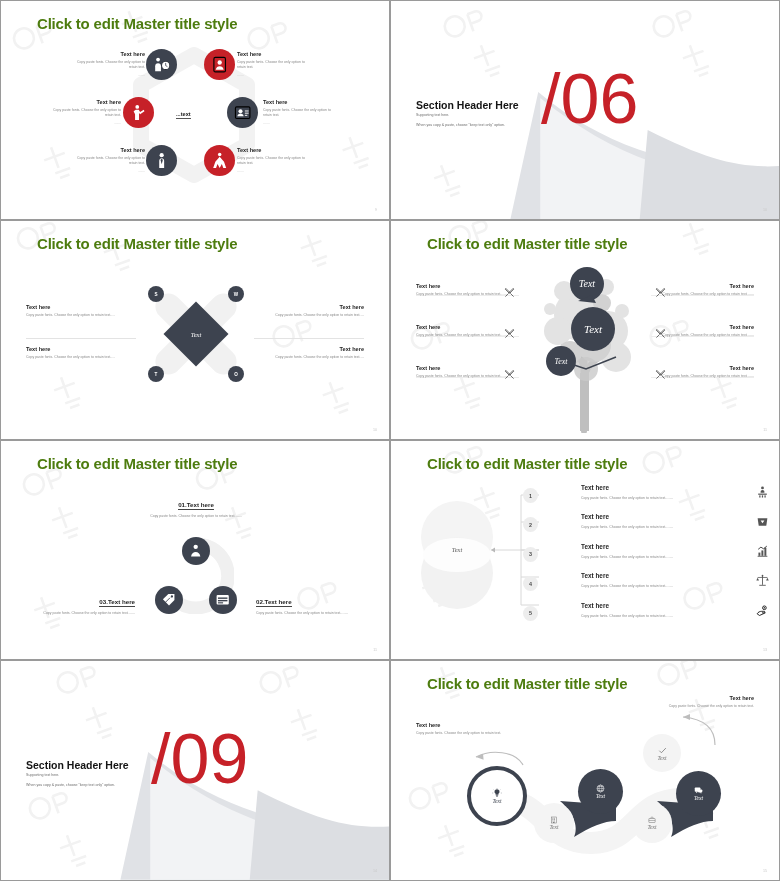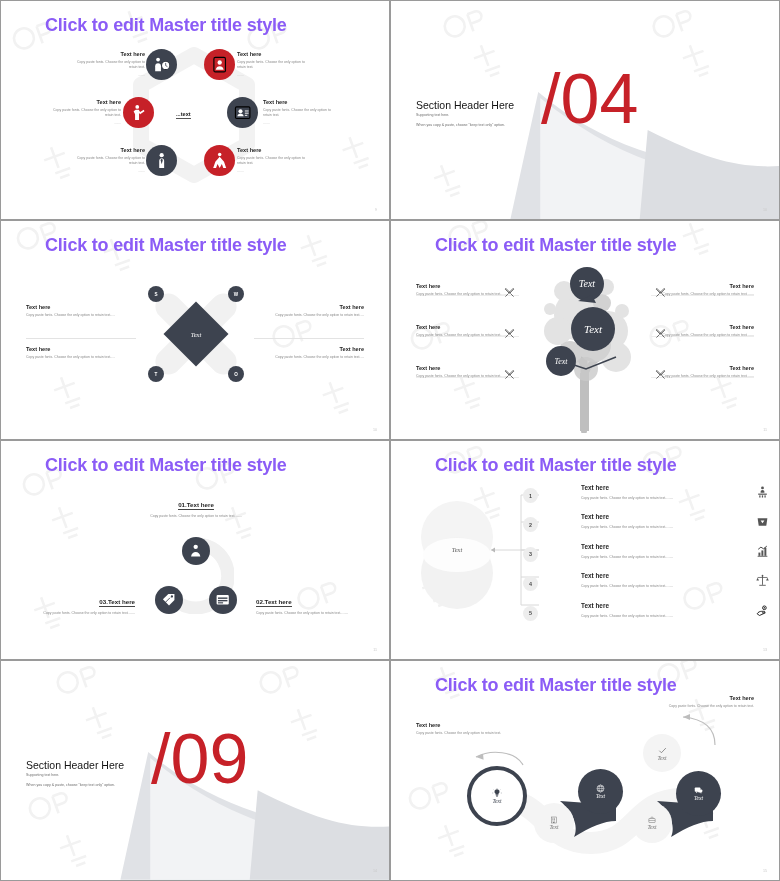--- a/index.html
+++ b/index.html
@@ -12,22 +12,22 @@
         background:#9a9a9a;gap:0;box-sizing:border-box;}
 
   .slide{position:relative;background:#fff;overflow:hidden;
          border:1px solid #9a9a9a;box-sizing:border-box;}
 
   
   .wm{position:absolute;inset:0;pointer-events:none;z-index:0;opacity:1;}
   .wm svg{width:100%;height:100%;display:block;}
 
   
-  .title{position:absolute;left:44px;top:14px;font-size:18px;font-weight:bold;
-         color:#8b5cf6;letter-spacing:-.2px;z-index:4;}
+  .title{position:absolute;left:36px;top:14px;font-size:15px;font-weight:bold;
+         color:#4d7c0f;letter-spacing:-.2px;z-index:4;}
   .pg{position:absolute;right:12px;bottom:7px;font-size:3.6px;color:#c9c9c9;z-index:4;}
 
   .h{font-size:5.6px;font-weight:bold;color:#1f1f1f;line-height:1.1;}
   .b{font-size:3.5px;color:#8a8a8a;line-height:1.5;}
 
   
   .s1ring{position:absolute;left:118px;top:44px;width:150px;height:140px;z-index:1;}
   .cbub{position:absolute;border-radius:50%;display:flex;align-items:center;
         justify-content:center;z-index:3;}
   .cbub.dk{background:#3d434f;}
@@ -35,21 +35,21 @@
   .cbub svg{width:56%;height:56%;fill:#fff;}
   .s1cen{position:absolute;z-index:3;font-size:5.6px;font-weight:bold;color:#222;
          border-bottom:1px solid #555;padding-bottom:1px;}
   .s1tx{position:absolute;z-index:3;width:76px;}
   .s1tx .h{margin-bottom:3px;}
   .s1tx .dash{display:block;margin-top:2px;color:#cfcfcf;font-size:3.4px;}
 
   
   .sh-num{position:absolute;font-family:"Liberation Sans",sans-serif;
           font-size:70px;font-weight:500;color:#c62128;line-height:1;z-index:3;}
-  .sh-ttl{position:absolute;font-size:10.5px;font-weight:normal;color:#141414;z-index:3;}
+  .sh-ttl{position:absolute;font-size:10.5px;font-weight:bold;color:#141414;z-index:3;}
   .sh-s1{position:absolute;font-size:3.6px;color:#6d6d6d;z-index:3;}
   .sh-s2{position:absolute;font-size:3.6px;color:#6d6d6d;z-index:3;}
   .swoosh{position:absolute;left:0;bottom:0;width:100%;height:62%;z-index:1;}
 
   
   .xwrap{position:absolute;left:140px;top:58px;width:110px;height:110px;z-index:1;}
   .xbar{position:absolute;left:50%;top:50%;width:104px;height:26px;background:#f1f1f1;
         border-radius:13px;}
   .xdia{position:absolute;left:50%;top:50%;width:46px;height:46px;background:#3d434f;
         transform:translate(-50%,-50%) rotate(45deg);z-index:2;}
@@ -356,21 +356,21 @@
       </g>
     </svg>
   </div>
 
   <svg class="swoosh" viewBox="0 0 390 135" preserveAspectRatio="none">
     <path d="M148 8 C 215 64, 300 90, 390 84 L390 135 L120 135 Z" fill="#e0e2e6"></path>
     <path d="M150 14 C 230 78, 310 100, 390 96 L390 135 L150 135 Z" fill="#f2f3f5"></path>
     <path d="M258 46 C 318 76, 350 84, 390 82 L390 135 L250 135 Z" fill="#dcdee2"></path>
   </svg>
 
-  <div class="sh-num" style="left:150px;top:63px">/04</div>
+  <div class="sh-num" style="left:150px;top:63px">/06</div>
   <div class="sh-ttl" style="left:25px;top:98px">Section Header Here</div>
   <div class="sh-s1" style="left:25px;top:112px">Supporting text here.</div>
   <div class="sh-s2" style="left:25px;top:122px">When you copy &amp; paste, choose "keep text only" option.</div>
   <div class="pg">10</div>
 </div>
 
 <div class="slide">
   <div class="wm">
     <svg viewBox="0 0 390 218" preserveAspectRatio="none">
       <g fill="none" stroke="#f2f2f2" stroke-width="2.6">

